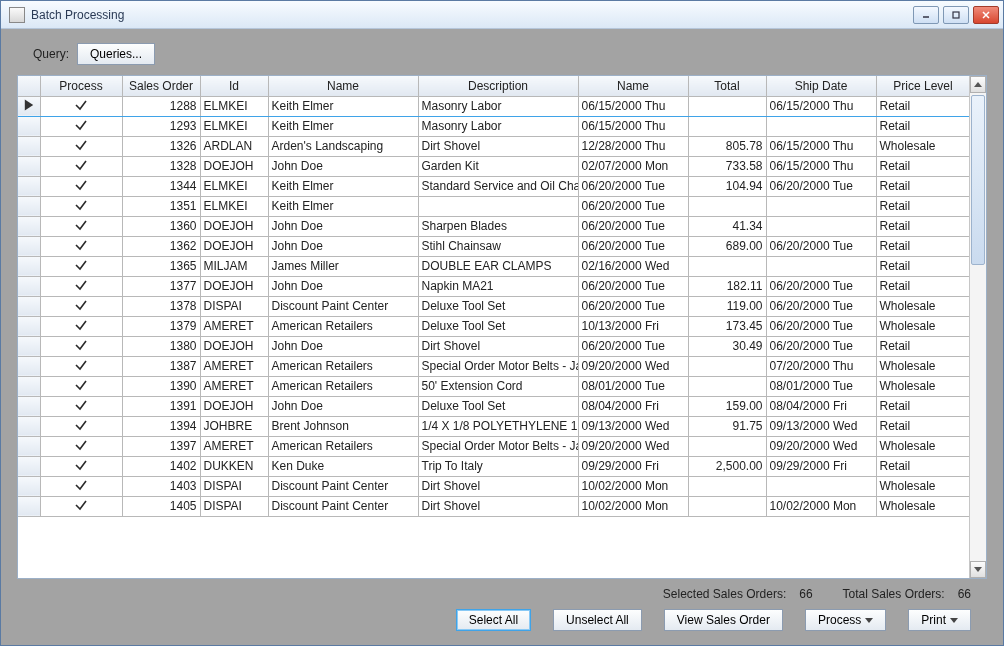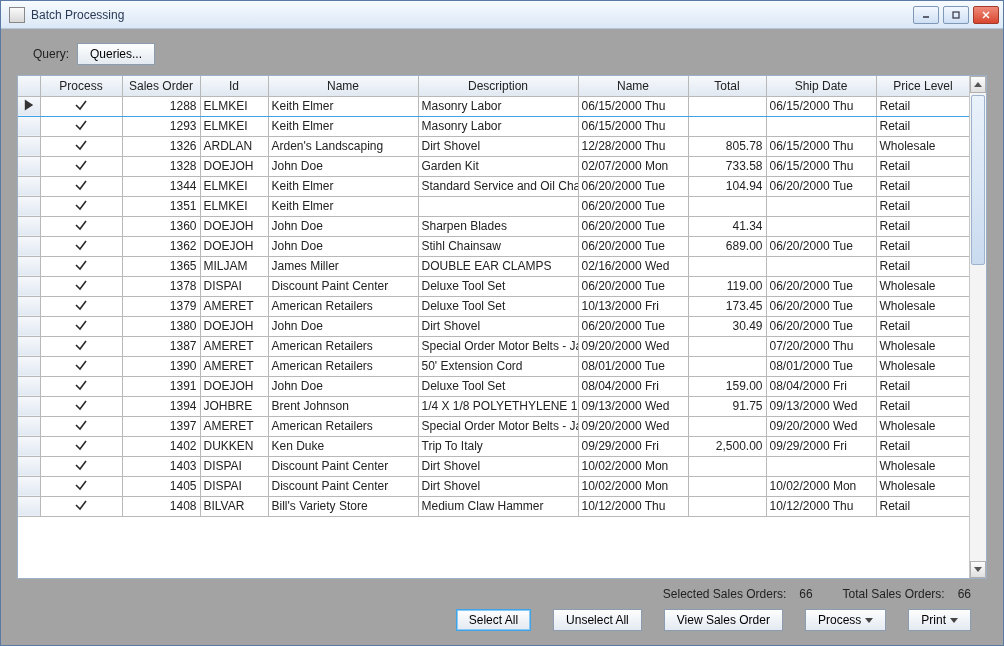--- a/index.html
+++ b/index.html
@@ -256,20 +256,34 @@
                 <td>02/16/2000 Wed</td>
                 <td class="num"></td>
                 <td></td>
                 <td>Retail</td>
               </tr>
               <tr>
                 <td class="row-indicator"></td>
                 <td class="center"><span class="check"><svg viewBox="0 0 14 14">
                       <polyline points="2,7 6,11 12,3" fill="none" stroke="#2a2a2a" stroke-width="1.6"></polyline>
                     </svg></span></td>
+                <td class="num">1377</td>
+                <td>DOEJOH</td>
+                <td>John Doe</td>
+                <td>Napkin  MA21</td>
+                <td>06/20/2000 Tue</td>
+                <td class="num">182.11</td>
+                <td>06/20/2000 Tue</td>
+                <td>Retail</td>
+              </tr>
+              <tr>
+                <td class="row-indicator"></td>
+                <td class="center"><span class="check"><svg viewBox="0 0 14 14">
+                      <polyline points="2,7 6,11 12,3" fill="none" stroke="#2a2a2a" stroke-width="1.6"></polyline>
+                    </svg></span></td>
                 <td class="num">1378</td>
                 <td>DISPAI</td>
                 <td>Discount Paint Center</td>
                 <td>Deluxe Tool Set</td>
                 <td>06/20/2000 Tue</td>
                 <td class="num">119.00</td>
                 <td>06/20/2000 Tue</td>
                 <td>Wholesale</td>
               </tr>
               <tr>
@@ -404,34 +418,20 @@
                       <polyline points="2,7 6,11 12,3" fill="none" stroke="#2a2a2a" stroke-width="1.6"></polyline>
                     </svg></span></td>
                 <td class="num">1405</td>
                 <td>DISPAI</td>
                 <td>Discount Paint Center</td>
                 <td>Dirt Shovel</td>
                 <td>10/02/2000 Mon</td>
                 <td class="num"></td>
                 <td>10/02/2000 Mon</td>
                 <td>Wholesale</td>
-              </tr>
-              <tr>
-                <td class="row-indicator"></td>
-                <td class="center"><span class="check"><svg viewBox="0 0 14 14">
-                      <polyline points="2,7 6,11 12,3" fill="none" stroke="#2a2a2a" stroke-width="1.6"></polyline>
-                    </svg></span></td>
-                <td class="num">1408</td>
-                <td>BILVAR</td>
-                <td>Bill's Variety Store</td>
-                <td>Medium Claw Hammer</td>
-                <td>10/12/2000 Thu</td>
-                <td class="num"></td>
-                <td>10/12/2000 Thu</td>
-                <td>Retail</td>
               </tr>
             </tbody>
         </table>
       </div>
       <div class="vscroll">
         <div class="sb-btn">
             <span class="tri-up"></span>
           </div>
         <div class="track">
           <div class="thumb"></div>

